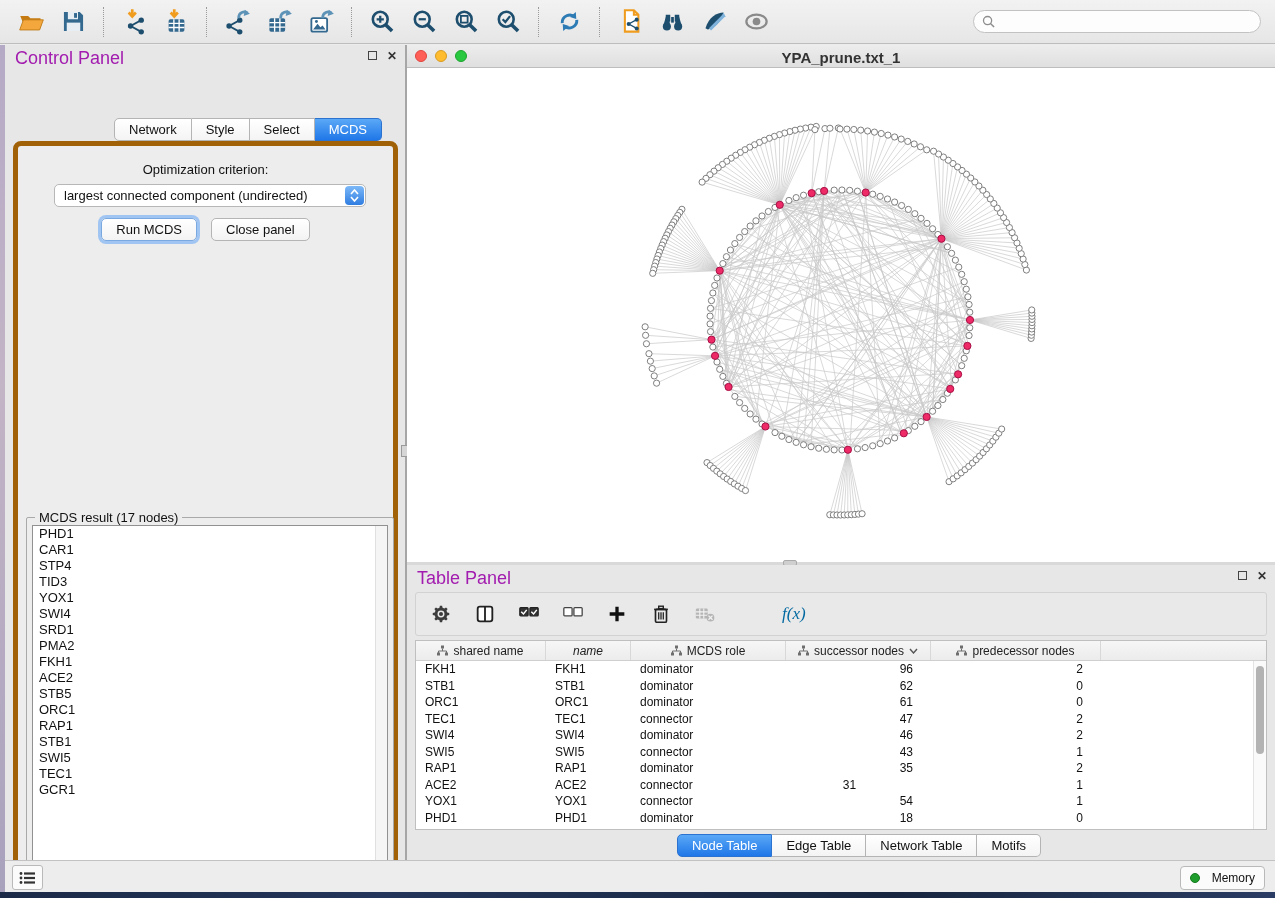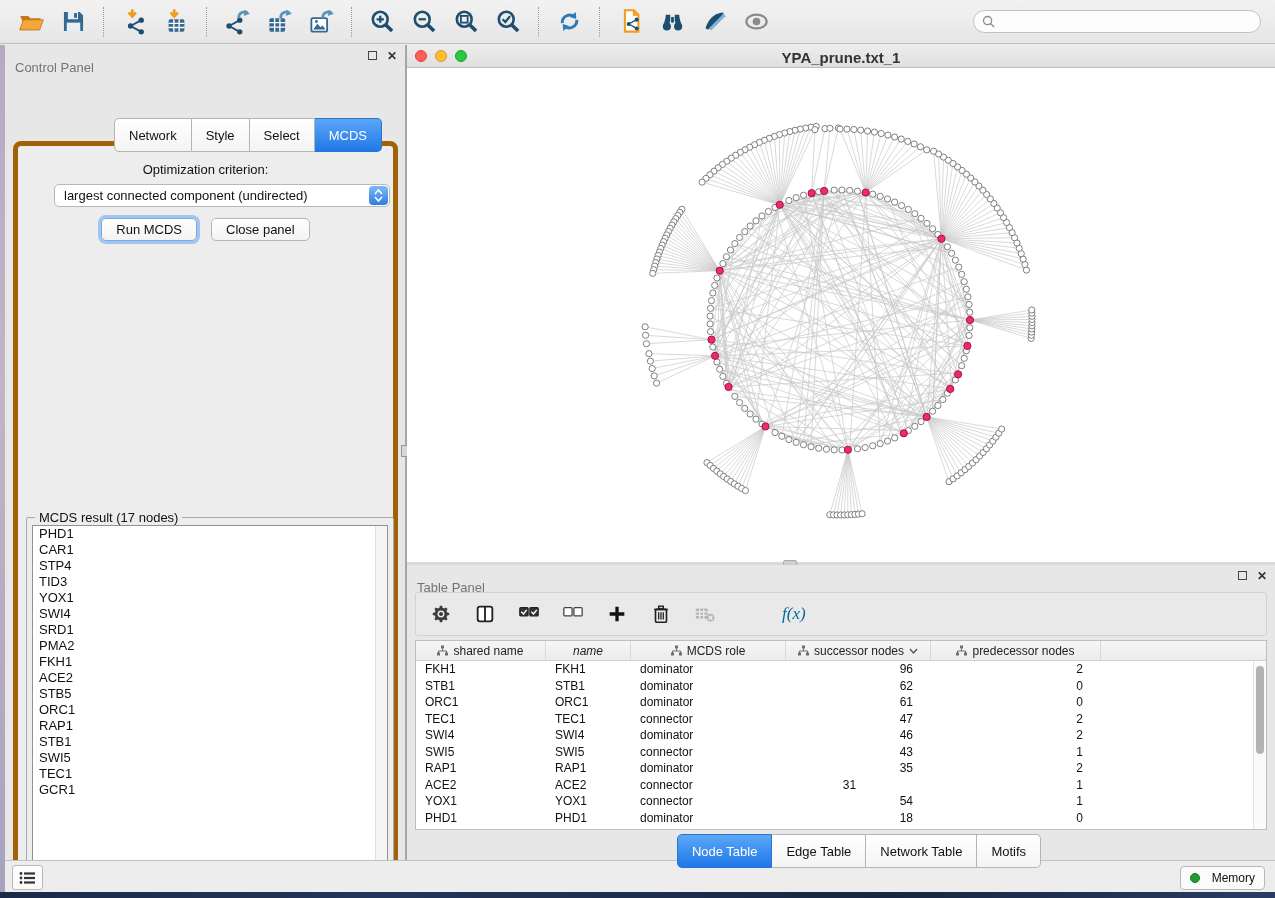--- a/index.html
+++ b/index.html
@@ -20,37 +20,37 @@
   .tbtn { width:34px; height:34px; border:none; background:transparent; display:flex;
           align-items:center; justify-content:center; margin:0 4px; padding:0; }
   .tsep { width:1px; height:30px; border-left:1px dotted #9a9a9a; margin:0 9px; }
   .searchbox { margin-left:auto; margin-right:4px; width:288px; height:23px; background:#fdfdfd;
                border:1px solid #c2c2c2; border-radius:12px; display:flex; align-items:center; padding:0 8px; }
   .searchbox svg { flex:0 0 auto; }
   .searchbox input { border:none; outline:none; background:transparent; flex:1; font-size:12px; margin-left:5px; }
 
   
   .cpanel { position:absolute; left:5px; top:45px; width:400px; height:815px; background:#e7e7e7; }
-  .panel-title { position:absolute; left:10px; top:15px; font-size:13px; color:#737373; }
+  .panel-title { position:absolute; left:10px; top:3px; font-size:18px; color:#a21caf; }
   .panel-wbtns { position:absolute; right:8px; top:5px; display:flex; gap:10px; align-items:center; }
   .wbtn { font-size:12px; color:#333; line-height:12px; cursor:default; }
   .float-glyph { display:inline-block; width:9px; height:9px; border:1.5px solid #444; }
 
-  .seg { position:absolute; display:flex; height:34px; z-index:3;padding-left:36px; }
+  .seg { position:absolute; display:flex; height:23px; z-index:3;padding-left:36px; }
   .seg .segbtn { background:linear-gradient(180deg,#ffffff,#f4f4f4); border:1px solid #b4b4b4;
                  border-left:none; font-size:13px; color:#111; padding:0 14px;
                  display:flex; align-items:center; justify-content:center; }
   .seg .segbtn:first-child { border-left:1px solid #b4b4b4; border-radius:5px 0 0 5px; }
   .seg .segbtn:last-child  { border-radius:0 5px 5px 0; }
   .seg .segbtn.active { background:linear-gradient(180deg,#5aa8f7,#2077e8); color:#fff; border-color:#2c73cf; }
 
   .cp-inner { position:absolute; left:8px; top:96px; width:385px; height:749px;
               background:#ededed; border:5px solid #a16207; border-radius:8px; }
   .opt-label { position:absolute; left:0; right:0; top:16px; text-align:center; font-size:13px; color:#111; }
-  .combo { position:absolute; left:36px; top:38px; width:336px; height:23px; background:#fff;
+  .combo { position:absolute; left:36px; top:38px; width:312px; height:23px; background:#fff;
            border:1px solid #b7b7b7; border-radius:5px; display:flex; align-items:center; }
   .combo .cval { flex:1; font-size:13px; padding-left:9px; color:#111; white-space:nowrap; }
   .combo .cstep { width:19px; height:19px; margin-right:1px; border-radius:4px;
                   background:linear-gradient(180deg,#7db9f8,#2f7de1); display:flex; flex-direction:column;
                   align-items:center; justify-content:center; gap:1px; }
   .btnrow { position:absolute; left:0; right:0; top:72px; display:flex; justify-content:center; gap:14px; }
   .mbtn { height:23px; background:linear-gradient(180deg,#ffffff,#f3f3f3); border:1px solid #b5b5b5;
           border-radius:5px; font-size:13px; color:#111; padding:0 14px; }
   .mbtn.focused { box-shadow:0 0 0 3px rgba(110,170,245,.6); border-color:#7aa8e0; }
 

